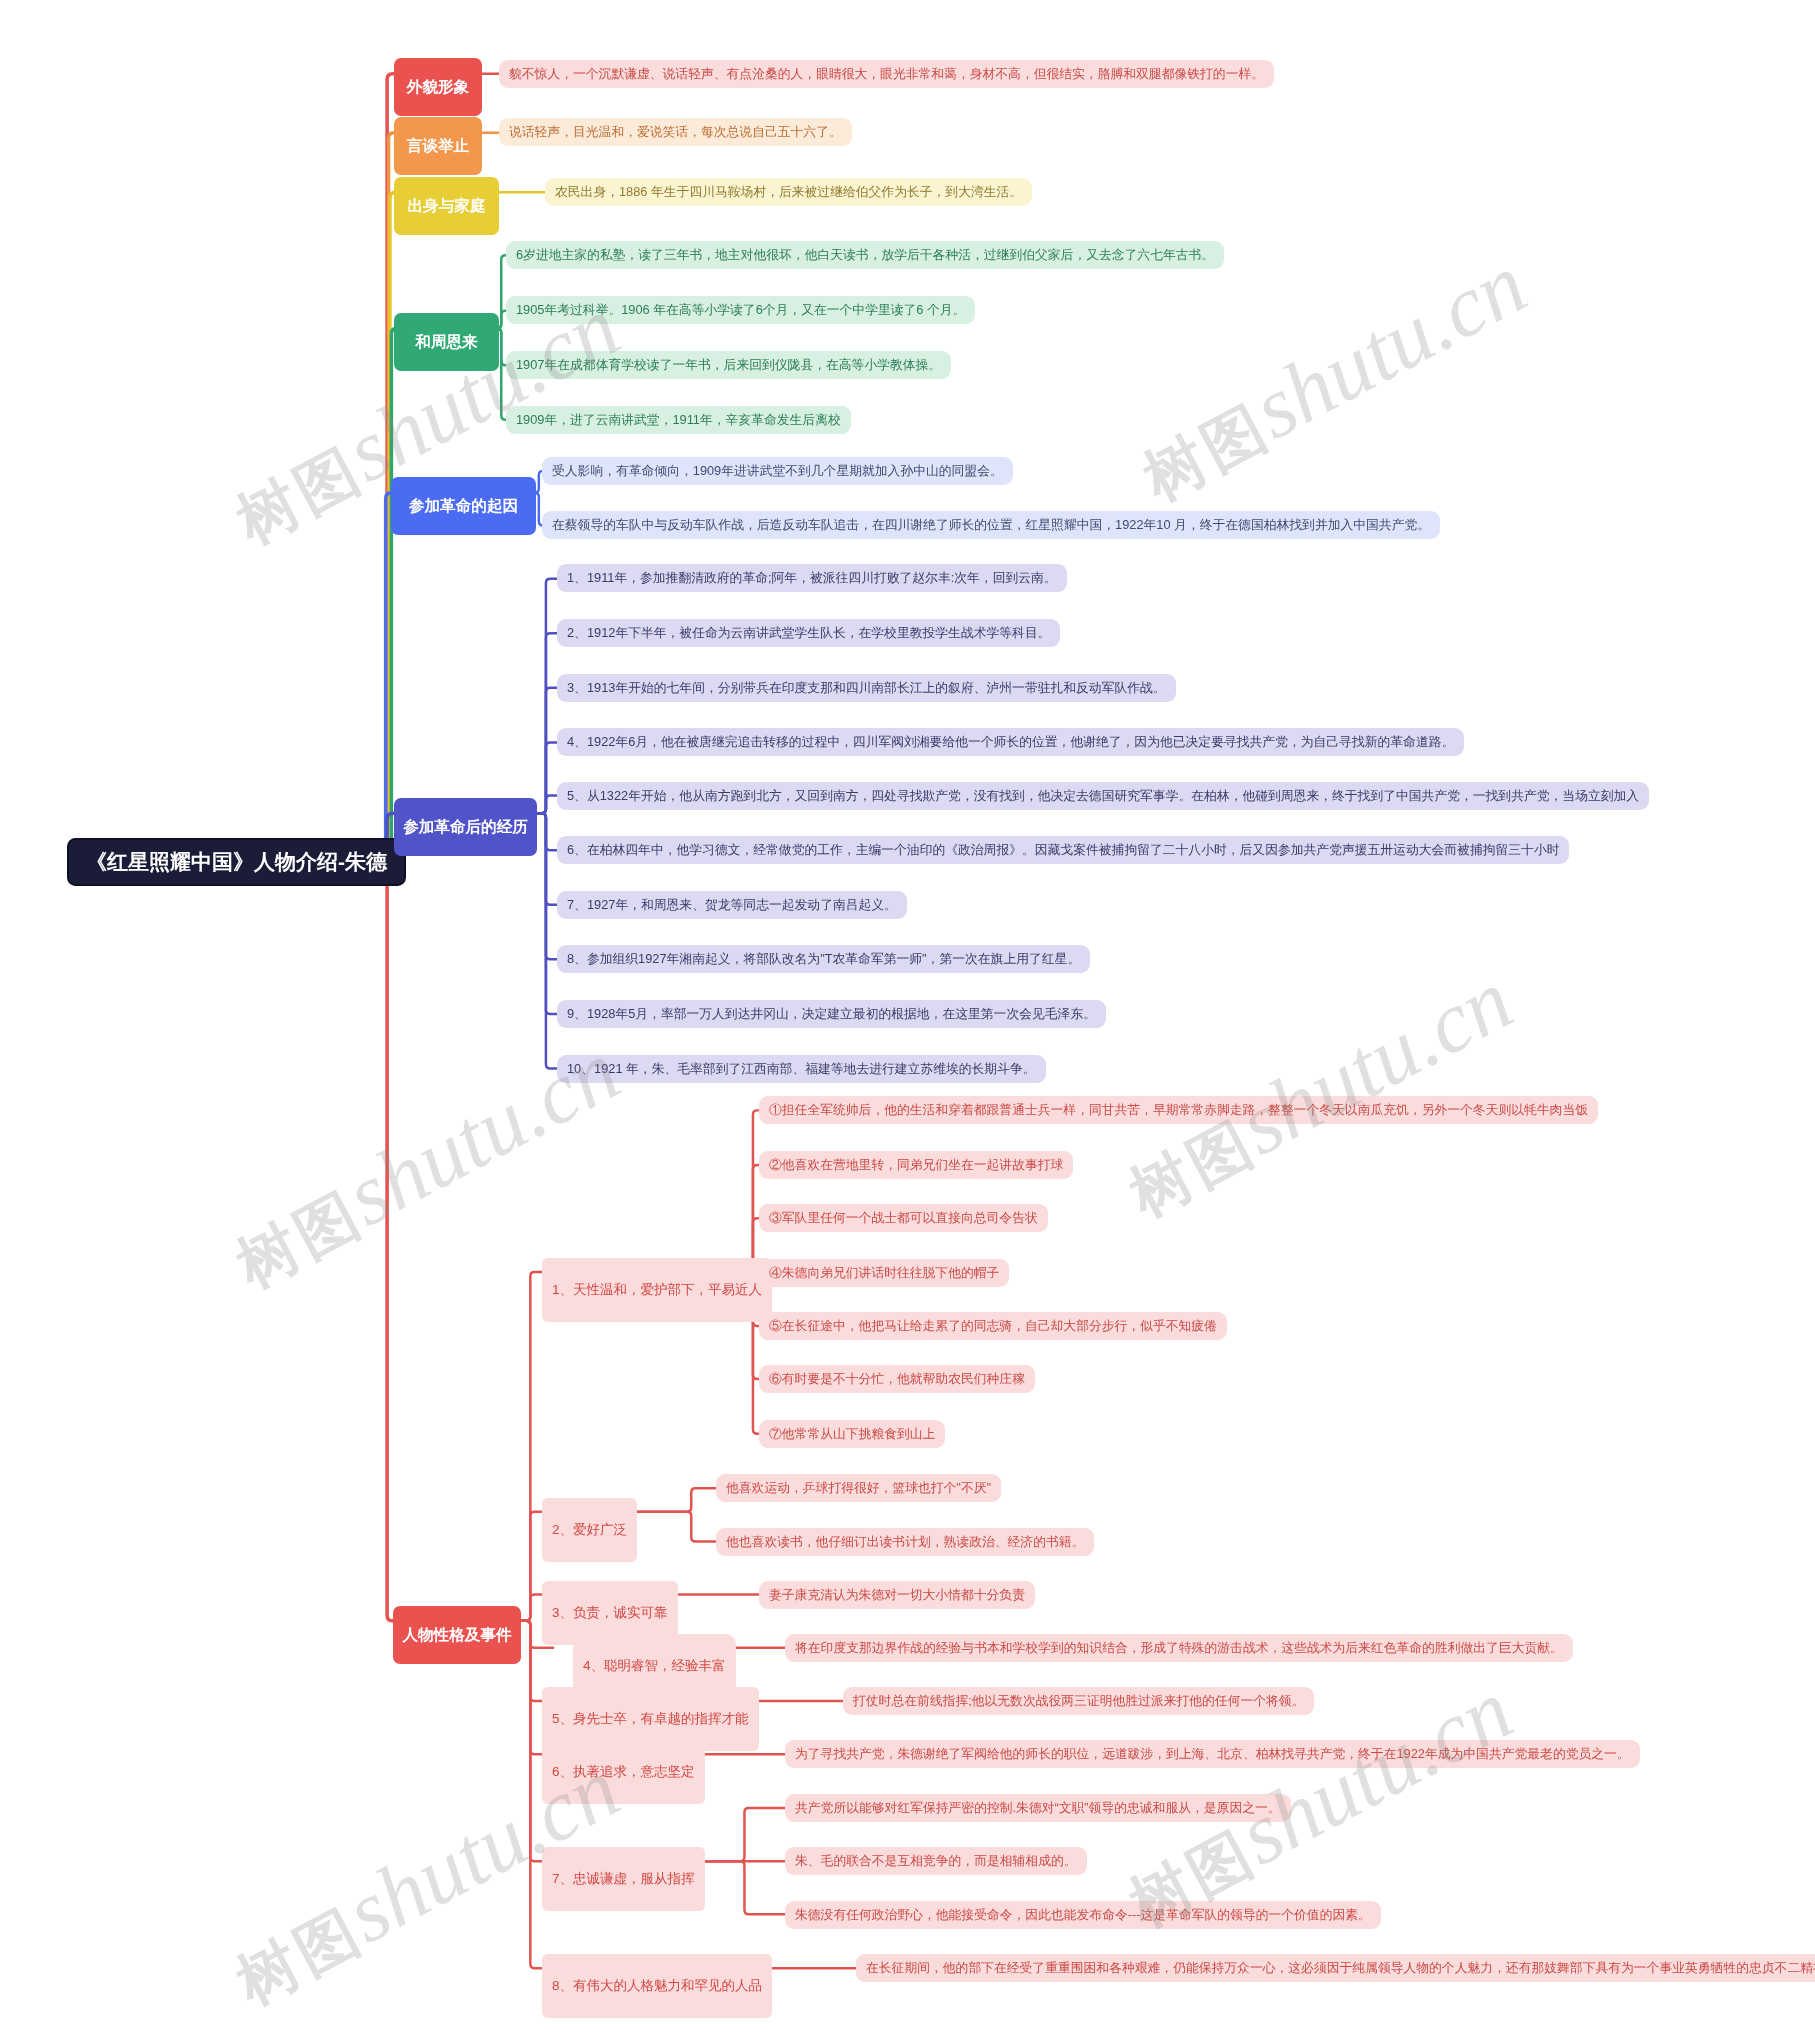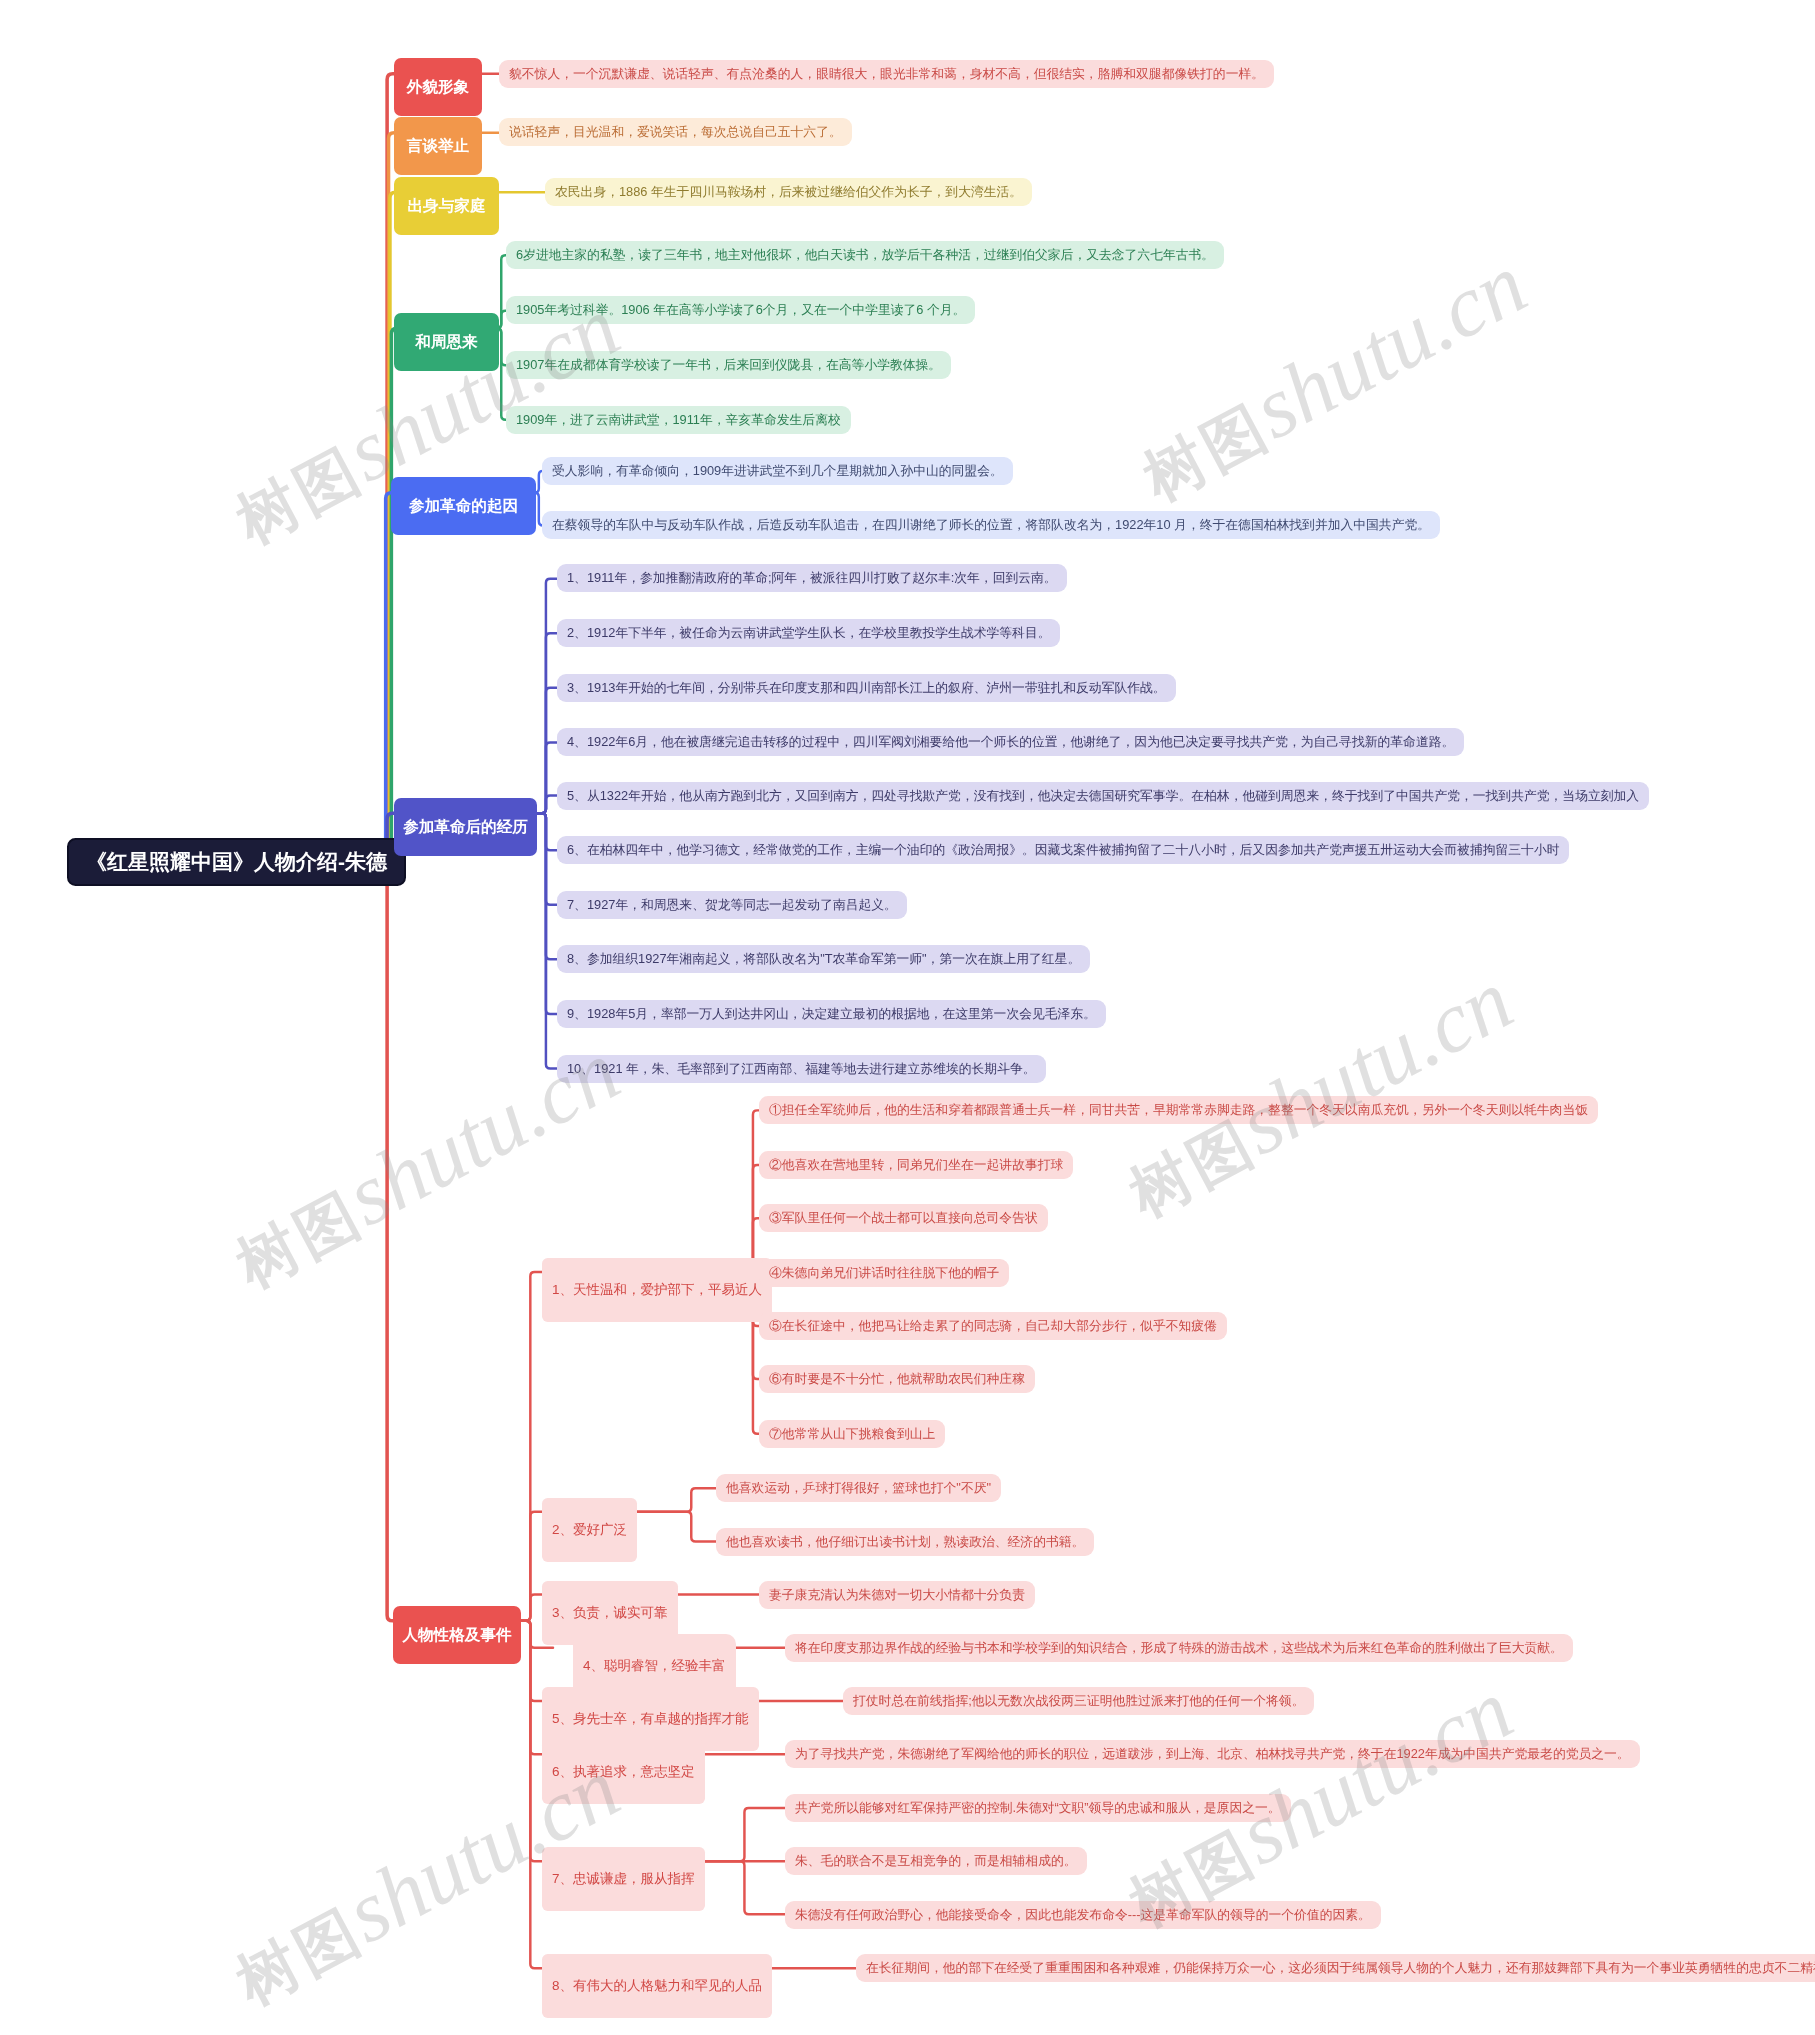--- a/index.html
+++ b/index.html
@@ -142,21 +142,21 @@
   <div class="node leaf lf-orange" style="left:499px;top:118px;">说话轻声，目光温和，爱说笑话，每次总说自己五十六了。</div>
 
   <div class="node leaf lf-yellow" style="left:545px;top:178px;">农民出身，1886 年生于四川马鞍场村，后来被过继给伯父作为长子，到大湾生活。</div>
 
   <div class="node leaf lf-green" style="left:506px;top:241px;">6岁进地主家的私塾，读了三年书，地主对他很坏，他白天读书，放学后干各种活，过继到伯父家后，又去念了六七年古书。</div>
   <div class="node leaf lf-green" style="left:506px;top:296px;">1905年考过科举。1906 年在高等小学读了6个月，又在一个中学里读了6 个月。</div>
   <div class="node leaf lf-green" style="left:506px;top:351px;">1907年在成都体育学校读了一年书，后来回到仪陇县，在高等小学教体操。</div>
   <div class="node leaf lf-green" style="left:506px;top:406px;">1909年，进了云南讲武堂，1911年，辛亥革命发生后离校</div>
 
   <div class="node leaf lf-blue" style="left:542px;top:457px;">受人影响，有革命倾向，1909年进讲武堂不到几个星期就加入孙中山的同盟会。</div>
-  <div class="node leaf lf-blue" style="left:542px;top:511px;">在蔡领导的车队中与反动车队作战，后造反动车队追击，在四川谢绝了师长的位置，将部队改名为，1922年10 月，终于在德国柏林找到并加入中国共产党。</div>
+  <div class="node leaf lf-blue" style="left:542px;top:511px;">在蔡领导的车队中与反动车队作战，后造反动车队追击，在四川谢绝了师长的位置，红星照耀中国，1922年10 月，终于在德国柏林找到并加入中国共产党。</div>
 
   <div class="node leaf lf-indigo" style="left:557px;top:564px;">1、1911年，参加推翻清政府的革命;阿年，被派往四川打败了赵尔丰:次年，回到云南。</div>
   <div class="node leaf lf-indigo" style="left:557px;top:619px;">2、1912年下半年，被任命为云南讲武堂学生队长，在学校里教投学生战术学等科目。</div>
   <div class="node leaf lf-indigo" style="left:557px;top:674px;">3、1913年开始的七年间，分别带兵在印度支那和四川南部长江上的叙府、泸州一带驻扎和反动军队作战。</div>
   <div class="node leaf lf-indigo" style="left:557px;top:728px;">4、1922年6月，他在被唐继完追击转移的过程中，四川军阀刘湘要给他一个师长的位置，他谢绝了，因为他已决定要寻找共产党，为自己寻找新的革命道路。</div>
   <div class="node leaf lf-indigo" style="left:557px;top:782px;">5、从1322年开始，他从南方跑到北方，又回到南方，四处寻找欺产党，没有找到，他决定去德国研究军事学。在柏林，他碰到周恩来，终于找到了中国共产党，一找到共产党，当场立刻加入</div>
   <div class="node leaf lf-indigo" style="left:557px;top:836px;">6、在柏林四年中，他学习德文，经常做党的工作，主编一个油印的《政治周报》。因藏戈案件被捕拘留了二十八小时，后又因参加共产党声援五卅运动大会而被捕拘留三十小时</div>
   <div class="node leaf lf-indigo" style="left:557px;top:891px;">7、1927年，和周恩来、贺龙等同志一起发动了南吕起义。</div>
   <div class="node leaf lf-indigo" style="left:557px;top:945px;">8、参加组织1927年湘南起义，将部队改名为"T农革命军第一师"，第一次在旗上用了红星。</div>
   <div class="node leaf lf-indigo" style="left:557px;top:1000px;">9、1928年5月，率部一万人到达井冈山，决定建立最初的根据地，在这里第一次会见毛泽东。</div>

